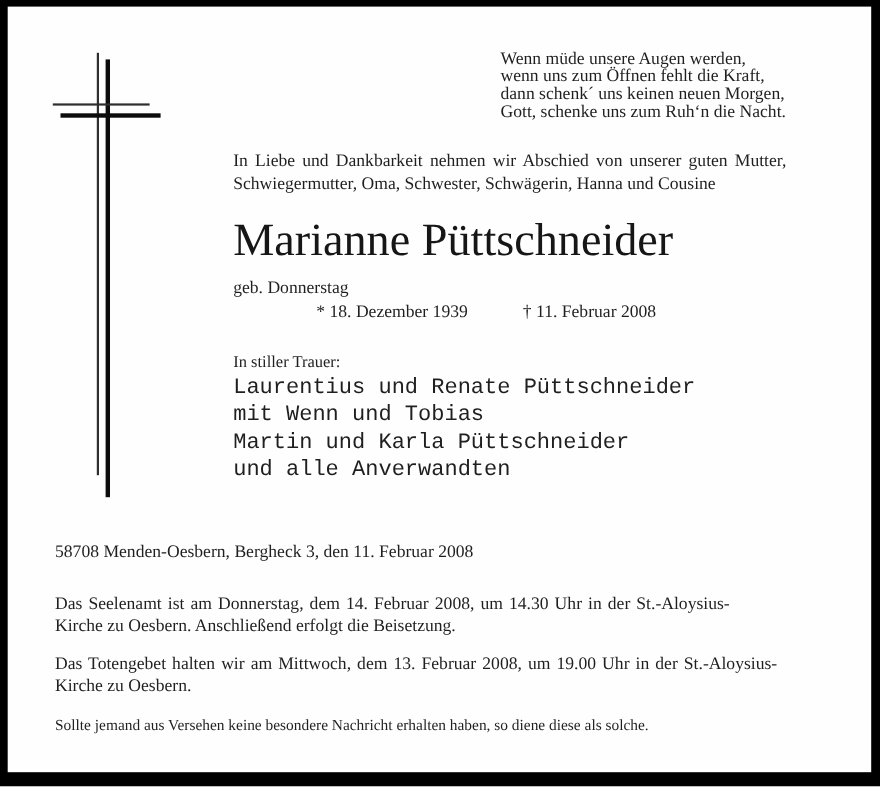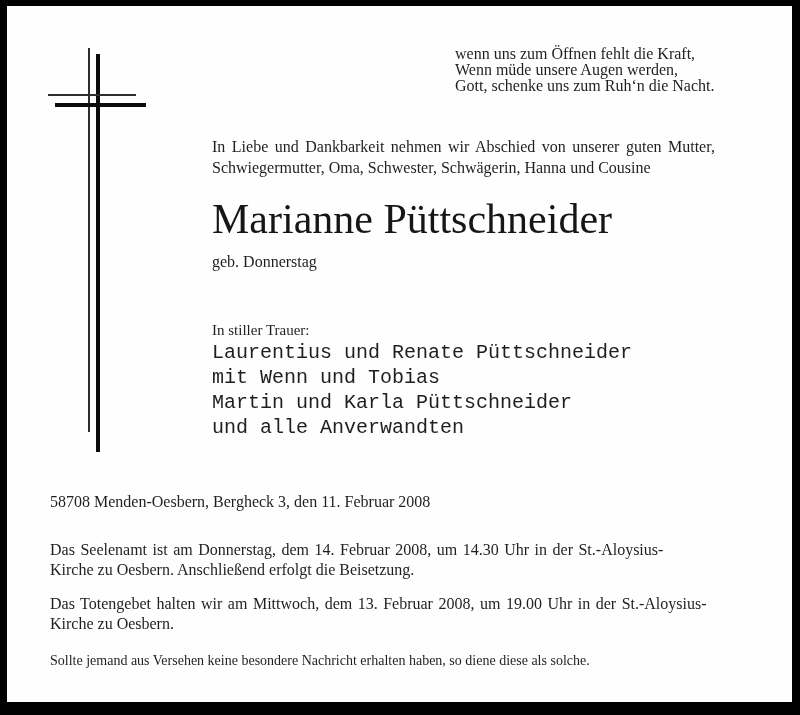--- a/index.html
+++ b/index.html
@@ -52,33 +52,38 @@
   <div class="sheet">
 
     <div>
       <i class="cl v-thin"></i>
       <i class="cl v-thick"></i>
       <i class="cl h-thin"></i>
       <i class="cl h-thick"></i>
     </div>
 
     <div class="poem abs">
+      <div class="line">Wenn müde unsere Augen werden,</div>
       <div class="line">wenn uns zum Öffnen fehlt die Kraft,</div>
-      <div class="line">Wenn müde unsere Augen werden,</div>
+      <div class="line">dann schenk´ uns keinen neuen Morgen,</div>
       <div class="line">Gott, schenke uns zum Ruh‘n die Nacht.</div>
     </div>
 
     <div class="intro abs">
       <div class="line jw">In Liebe und Dankbarkeit nehmen wir Abschied von unserer guten Mutter,</div>
       <div class="line">Schwiegermutter, Oma, Schwester, Schwägerin, Hanna und Cousine</div>
     </div>
 
     <div class="namezone abs">
       <div class="dname">Marianne Püttschneider</div>
       <div class="maiden">geb. Donnerstag</div>
+      <div class="dates">
+        <span>* 18. Dezember 1939</span>
+        <span>† 11. Februar 2008</span>
+      </div>
     </div>
 
     <div class="mourners abs">
       <div class="mh">In stiller Trauer:</div>
       <div class="ml">Laurentius und Renate Püttschneider</div>
       <div class="ml">mit Wenn und Tobias</div>
       <div class="ml">Martin und Karla Püttschneider</div>
       <div class="ml">und alle Anverwandten</div>
     </div>
 

